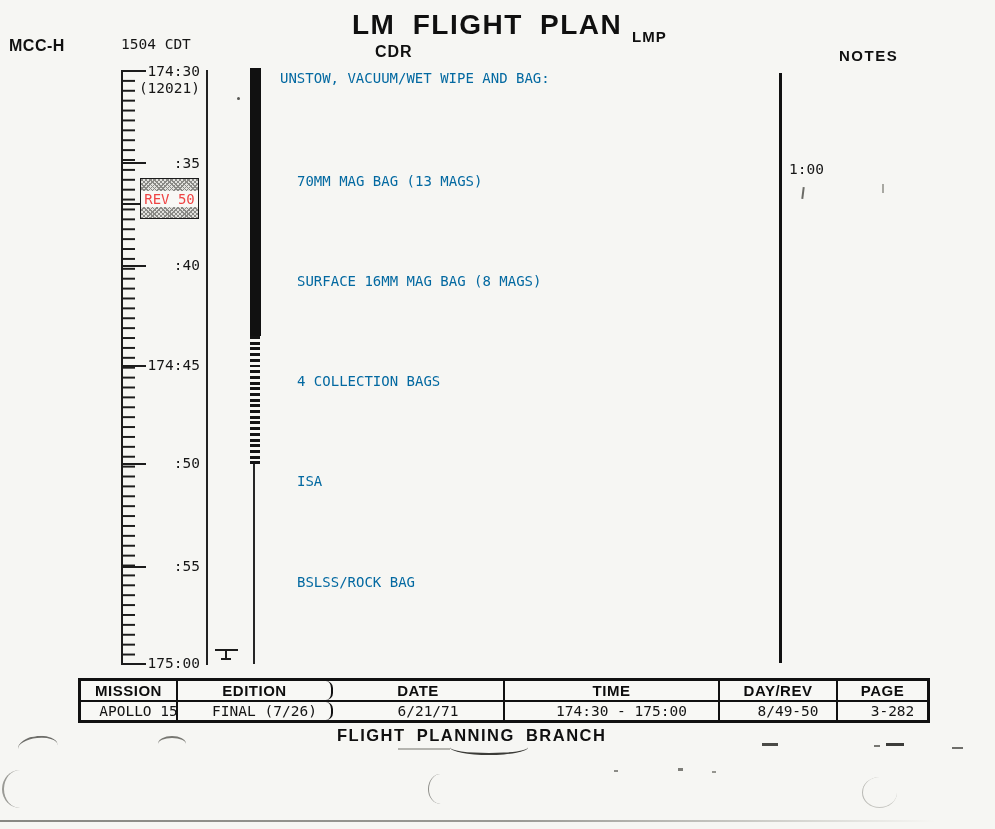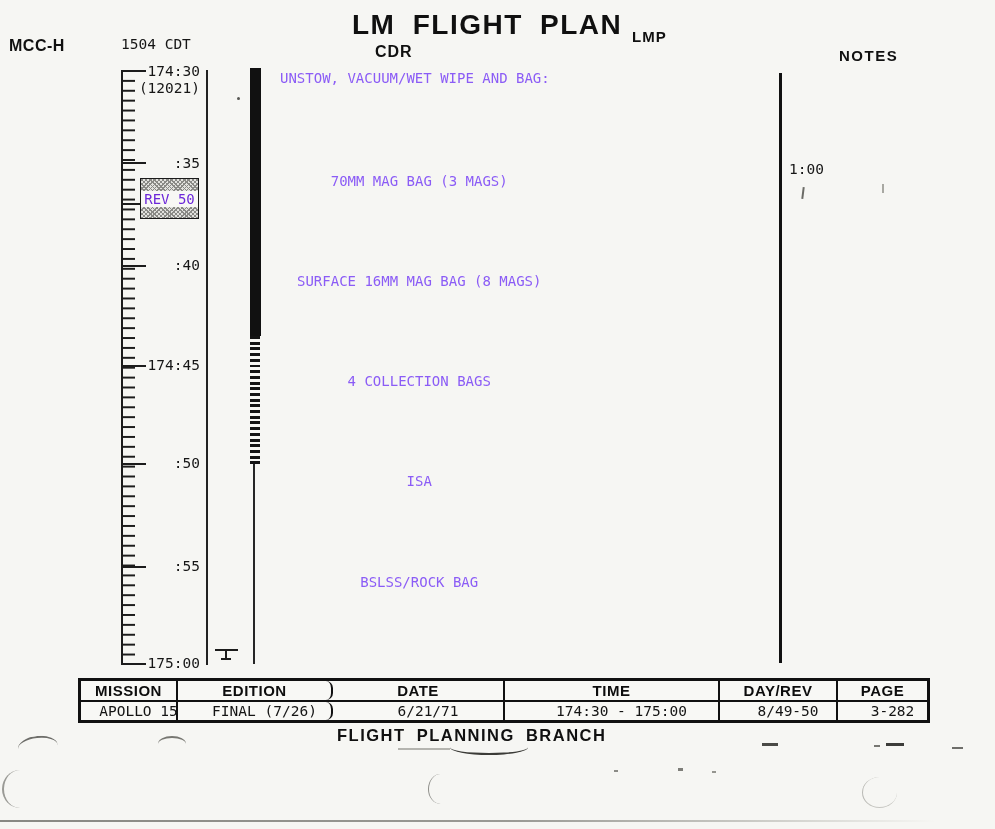--- a/index.html
+++ b/index.html
@@ -57,24 +57,24 @@
     border:1.6px solid #1a1a1a;box-sizing:border-box;
     background-color:#e2e2de;
     background-image:
       repeating-linear-gradient(45deg,#8a8a86 0 1px,transparent 1px 3px),
       repeating-linear-gradient(-45deg,#8a8a86 0 1px,transparent 1px 3px);
   }
   .rev-inner{
     position:absolute;left:0px;top:12px;width:100%;height:16px;
     background:#f8f8f5;
     font-size:14px;line-height:16px;text-align:center;
-    white-space:pre;color:#6d28d9;
-  }
-  
-  .cdr-text{font-size:14px;white-space:pre;color:#8b5cf6;text-align:center;}
+    white-space:pre;color:#ef4444;
+  }
+  
+  .cdr-text{font-size:14px;white-space:pre;color:#0369a1;}
   .cdr-heading{left:280px;top:70px;}
   .cdr-items{left:297px;top:98px;line-height:33.4px;}
   .cdr-transfer{left:279px;top:453px;}
   .notes-dur{left:789px;top:161px;font-size:14.5px;}
   
   .ftable{
     left:78px;top:678px;width:852px;height:45px;
     border:3px solid #111;box-sizing:border-box;
     display:flex;flex-direction:column;
     background:#f8f8f5;
@@ -164,21 +164,21 @@
   <div class="abs bar-solid"></div>
   <div class="abs bar-hatch"></div>
   <div class="abs bar-thin"></div>
 
   <svg class="abs" style="left:213px;top:645px" width="28" height="18">
     <path d="M2 5 L25 5 M13 5 L13 14 M8 14 L18 14" stroke="#1c1c1c" stroke-width="2" fill="none"></path>
   </svg>
 
   <div class="abs cdr-text cdr-heading">UNSTOW, VACUUM/WET WIPE AND BAG:</div>
   <div class="abs cdr-text cdr-items">
-    <div>70MM MAG BAG (3 MAGS)</div>
+    <div>70MM MAG BAG (13 MAGS)</div>
     <div>SURFACE 16MM MAG BAG (8 MAGS)</div>
     <div>4 COLLECTION BAGS</div>
     <div>ISA</div>
     <div>BSLSS/ROCK BAG</div>
   </div>
 
   <div class="abs notes-dur">1:00</div>
 
   <div class="abs ftable">
     <div class="frow frow-head">

